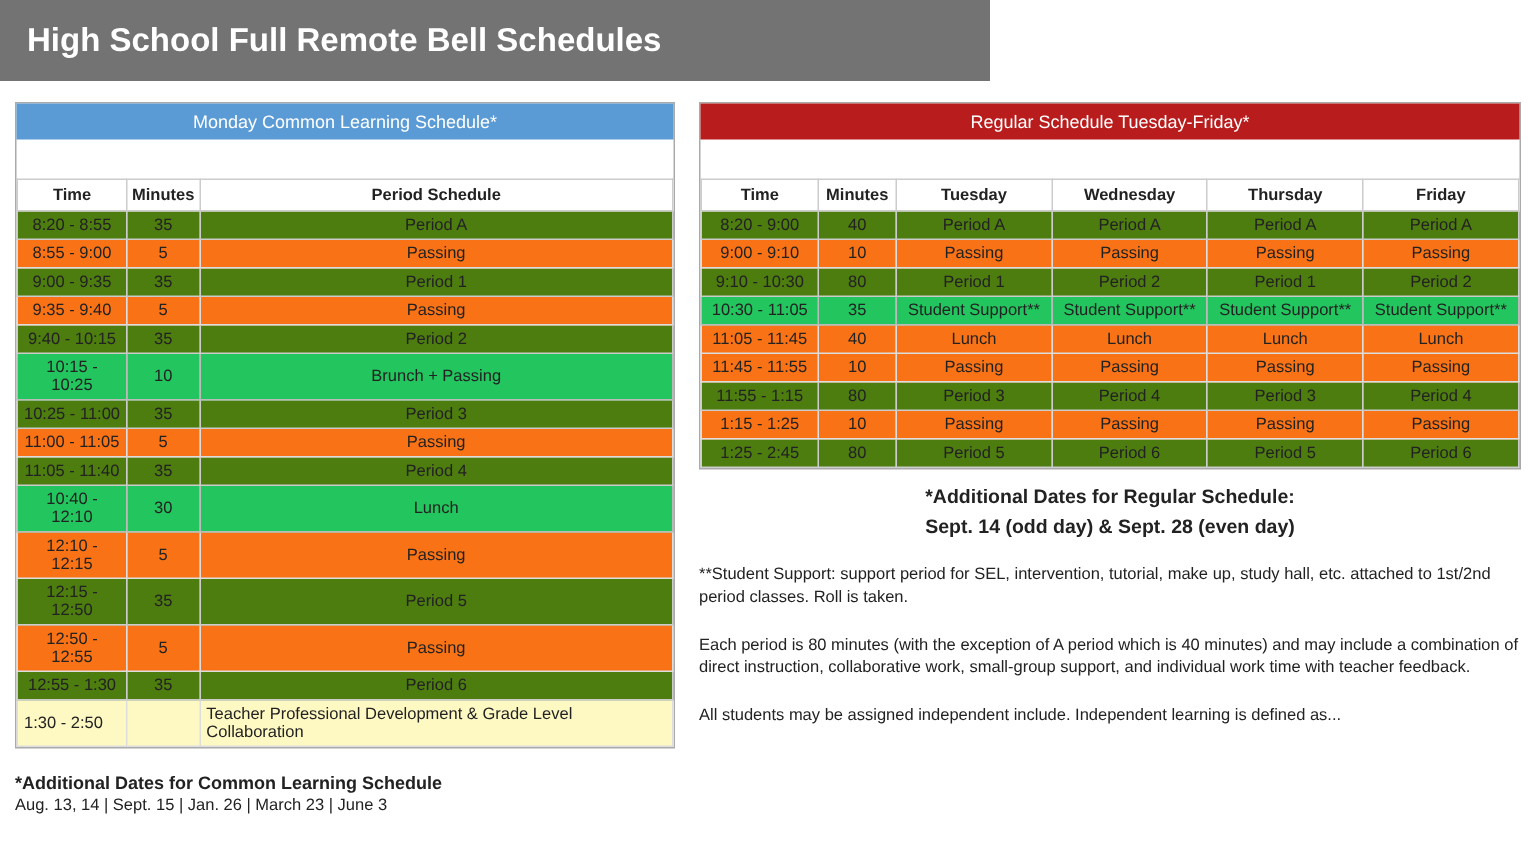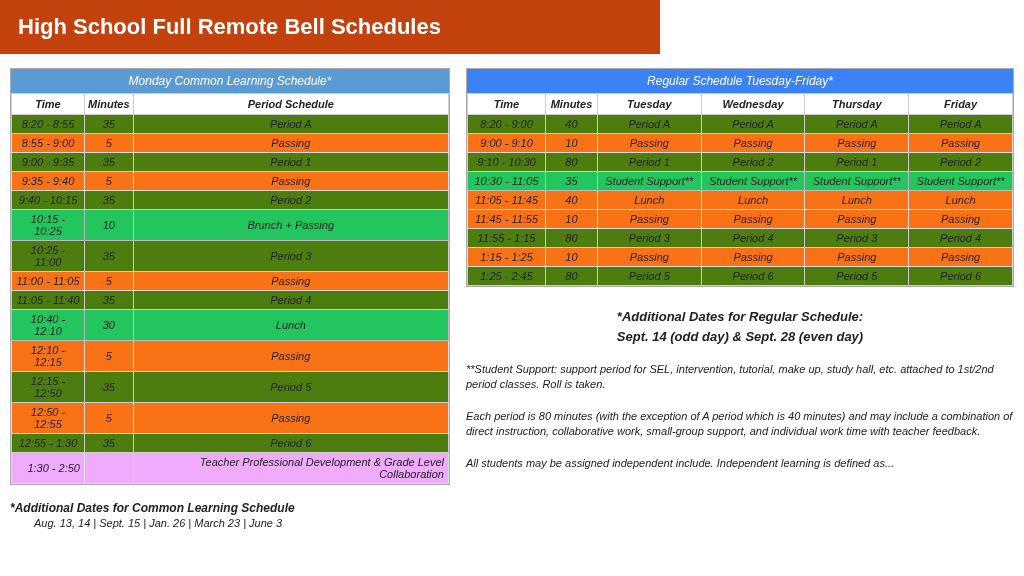--- a/index.html
+++ b/index.html
@@ -8,68 +8,68 @@
       font-size: 12px;
       background: #fff;
       color: #222;
       width: 1024px;
       min-height: 576px;
       overflow: hidden;
     }
 
     
     .header {
-      background: #c2410c;
+      background: #737373;
       color: #fff;
       padding: 14px 18px;
       font-size: 22px;
       font-weight: bold;
       margin-bottom: 10px;
       width: 660px;
     }
 
     .main-layout {
       display: flex;
       gap: 16px;
       padding: 4px 10px;
       align-items: flex-start;
-      font-style: italic;
     }
 
     
     .left-section {
       width: 440px;
       flex-shrink: 0;
     }
 
     .right-section {
       flex: 1;
     }
 
     
     table {
       border-collapse: collapse;
       width: 100%;
+      margin-top: 26px;
     }
 
     .table-wrapper {
       border: 1px solid #aaa;
     }
 
     
     .monday-title {
       background: #5b9bd5;
       color: #fff;
       text-align: center;
       padding: 5px 4px;
       font-size: 12px;
     }
 
     .regular-title {
-      background: #3b82f6;
+      background: #b91c1c;
       color: #fff;
       text-align: center;
       padding: 5px 4px;
       font-size: 12px;
     }
 
     
     .col-header {
       background: #fff;
       font-weight: bold;
@@ -98,22 +98,22 @@
 
     .row-blue td {
       background: #22c55e;
       text-align: center;
       padding: 3px 4px;
       border: 1px solid #bbb;
       font-size: 11px;
     }
 
     .row-peach td {
-      background: #f0abfc;
-      text-align: right;
+      background: #fef9c3;
+      text-align: left;
       padding: 3px 4px;
       border: 1px solid #ddd;
       font-size: 11px;
     }
 
     
     .reg-col-header {
       background: #fff;
       font-weight: bold;
       text-align: center;
@@ -130,27 +130,26 @@
 
     .additional-dates-left {
       font-size: 12px;
       font-weight: bold;
       margin-top: 16px;
     }
 
     .dates-left {
       font-size: 11px;
       margin-top: 2px;
-      margin-left: 24px;
     }
 
     .additional-dates-right {
       font-size: 13px;
       font-weight: bold;
-      margin-top: 20px;
+      margin-top: 8px;
       text-align: center;
       line-height: 1.5;
     }
 
     .notes-para {
       font-size: 11px;
       line-height: 1.4;
       margin-top: 16px;
     }
   </style>

